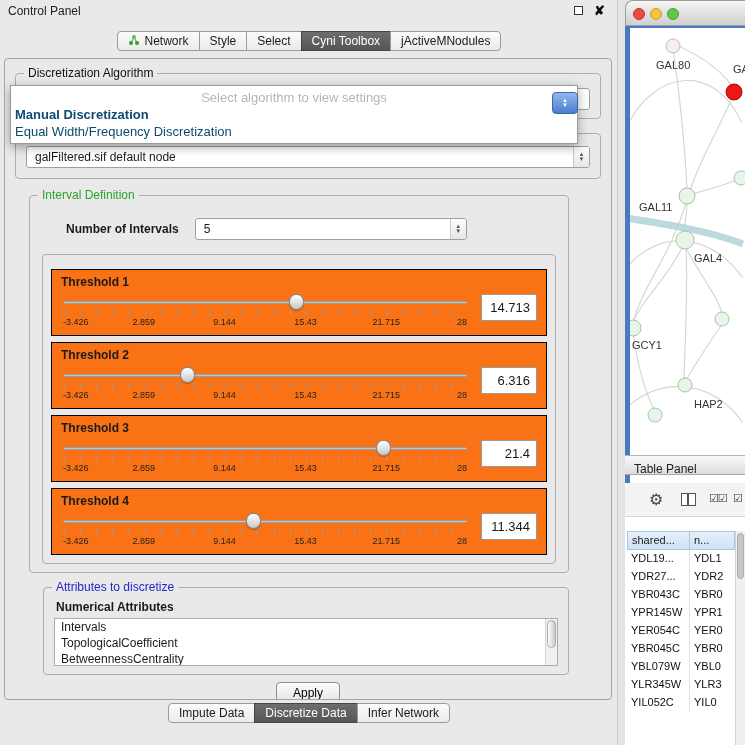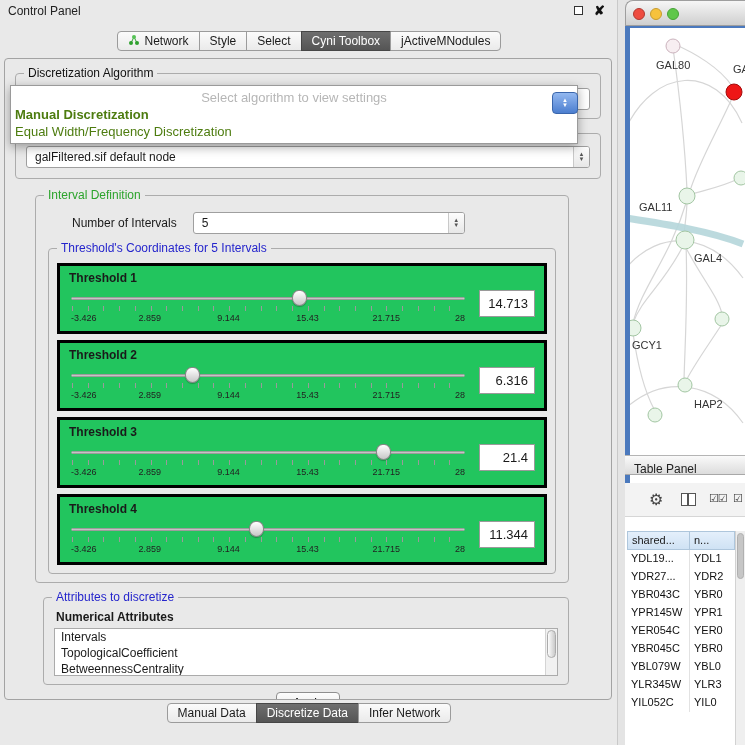--- a/index.html
+++ b/index.html
@@ -43,38 +43,38 @@
   .combo { position:relative; height:22px; background:#fff; border:1px solid #9f9f9f; border-radius:3px; font-size:12px; line-height:20px; padding:0 20px 0 8px; overflow:hidden; white-space:nowrap; }
   .combo .stepper { position:absolute; right:0; top:0; bottom:0; width:16px; border-left:1px solid #c9c9c9; display:flex; flex-direction:column; align-items:center; justify-content:center; font-size:6px; line-height:5px; color:#555; background:linear-gradient(#fdfdfd,#e7e7e7); }
   .algo-combo { margin:14px 10px 0; }
 
   .popup {
     position:absolute; left:5px; top:26px; width:568px; z-index:30;
     background:#fff; border:1px solid #9a9a9a; box-shadow:0 3px 10px rgba(0,0,0,.35);
     padding:2px 0 3px;
   }
   .popup-placeholder { text-align:center; color:#b6b6b6; font-size:13px; padding:2px 0 1px; }
-  .popup-item { font-size:13px; padding:1px 2px 1px 4px; color:#4d7c0f; }
+  .popup-item { font-size:13px; padding:1px 2px 1px 4px; color:#0c4a6e; }
   .popup-item.bold { font-weight:bold; }
 
   .combo-capsule {
     position:absolute; left:547px; top:33px; width:26px; height:22px; z-index:31;
     border-radius:4px; background:linear-gradient(#93b8f0,#4c7ecf); border:1px solid #3a66ac;
     display:flex; flex-direction:column; align-items:center; justify-content:center;
     color:#fff; font-size:6px; line-height:5px;
   }
 
   .tabledata-group { margin:14px 10px 0; padding:12px 10px 10px; }
-  .interval-group  { margin:16px 42px 0 30px; padding:0 0 8px; }
+  .interval-group  { margin:16px 42px 0 24px; padding:6px 0 8px; }
   .num-row { display:flex; align-items:center; padding:16px 0 0 36px; gap:16px; }
-  .num-label { font-weight:normal; font-size:12px; }
+  .num-label { font-weight:bold; font-size:12px; }
   .num-combo { width:272px; }
 
   .thresholds-group { margin:14px 12px 0; padding:8px 0 2px; }
-  .threshold-panel { border:3px solid #000000; margin:6px 8px 6px; padding:5px 9px 3px; background:#22c55e; }
+  .threshold-panel { border:1px solid #000000; margin:6px 8px 6px; padding:5px 9px 3px; background:#f97316; }
   .threshold-label { font-weight:bold; font-size:12px; height:17px; }
   .threshold-row { display:flex; align-items:flex-start; gap:12px; }
   .slider { position:relative; flex:1; height:40px; }
   .slider-track { position:absolute; left:2px; right:2px; top:9px; height:3px; background:#e3e3e3; border:1px solid #9c9c9c; border-radius:2px; box-shadow:inset 0 1px 1px rgba(0,0,0,.15); }
   .slider-thumb {
     position:absolute; top:2px; width:15px; height:16px; margin-left:-7px;
     background:linear-gradient(#ffffff,#c7c7c7); border:1px solid #878787;
     border-radius:7px 7px 8px 8px / 8px 8px 8px 8px; box-shadow:0 1px 1px rgba(0,0,0,.25);
   }
   .ticks { position:absolute; left:3px; right:2px; top:18px; height:5px;
@@ -203,21 +203,20 @@
         <div class="combo num-combo">
           <span>5</span>
           <span class="stepper">
               <span>▲</span>
               <span>▼</span>
             </span>
         </div>
       </div>
 
       <div class="groupbox thresholds-group">
-        <span class="group-title blue">Threshold's Coordinates for 5 Intervals</span>
 
         <div class="threshold-panel">
           <div class="threshold-label">Threshold 1</div>
           <div class="threshold-row">
             <div class="slider">
               <div class="slider-track"></div>
               <div class="slider-thumb" style="left: 57.7%;"></div>
               <div class="ticks"></div>
               <div class="scale">
                 <span class="edge-l">-3.426</span>
@@ -309,21 +308,21 @@
     </div>
 
     <div class="apply-row">
       <button class="apply-btn">Apply</button>
     </div>
 
   </div>
 
   <div class="bottom-tabs">
     <div class="tab first">
-        <span>Manual Data</span>
+        <span>Impute Data</span>
       </div>
     <div class="tab selected">
         <span>Discretize Data</span>
       </div>
     <div class="tab last">
         <span>Infer Network</span>
       </div>
   </div>
 
 </div>

